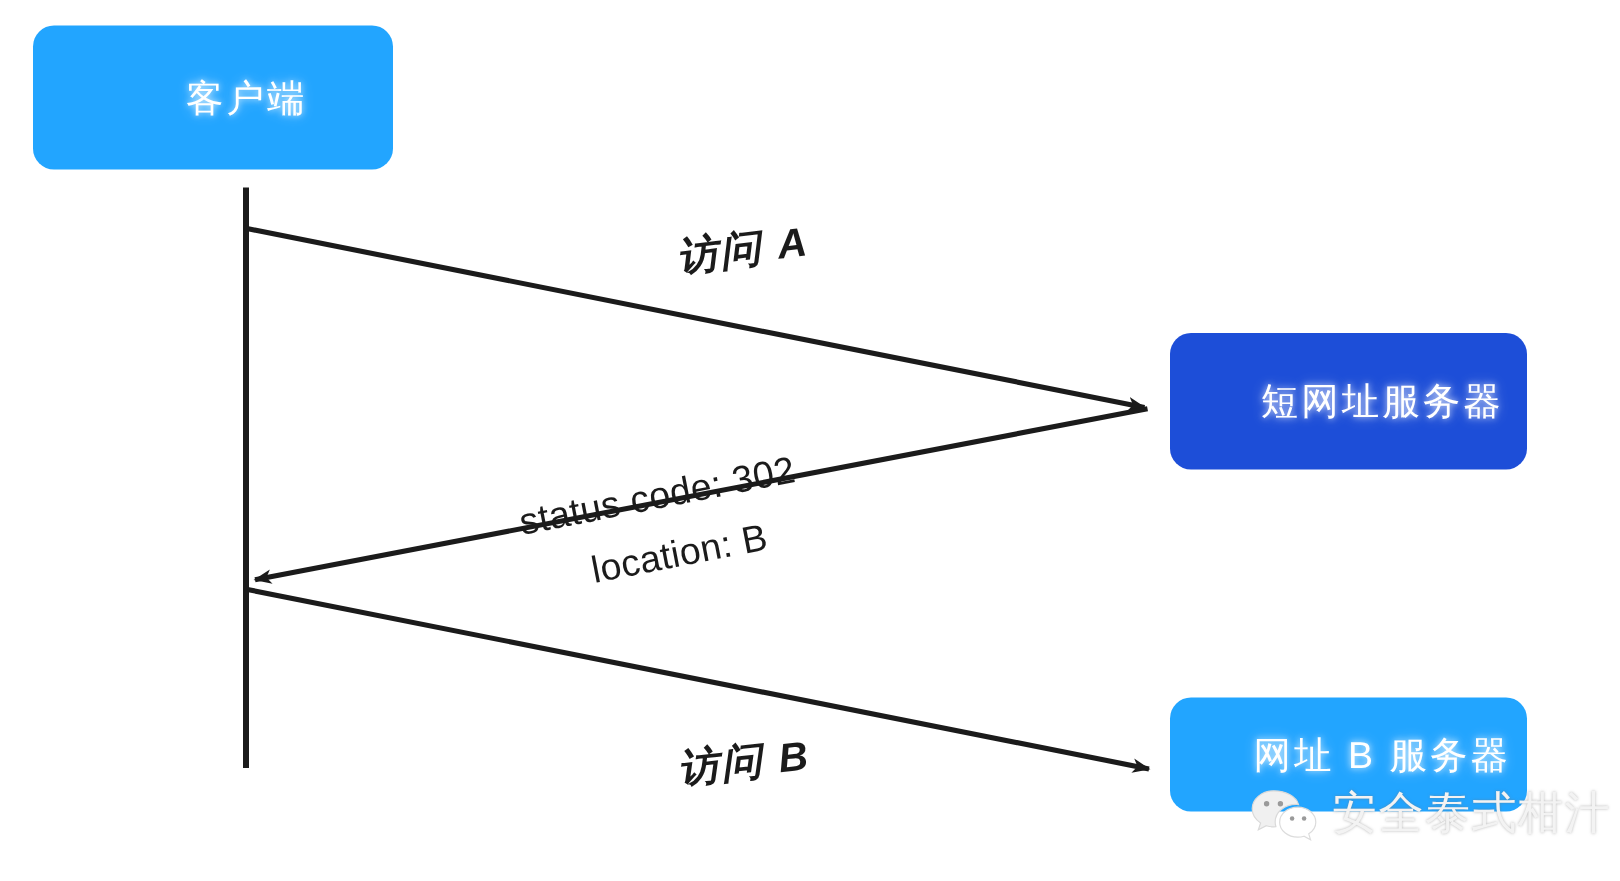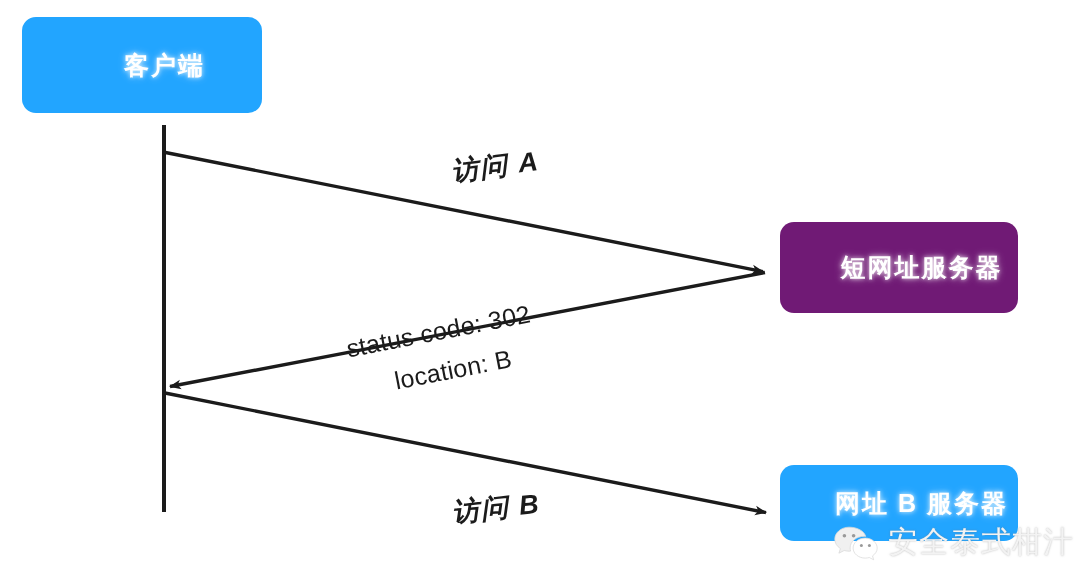--- a/index.html
+++ b/index.html
@@ -29,21 +29,21 @@
     border-radius: 14px;
     display: flex;
     align-items: center;
     justify-content: center;
     box-sizing: border-box;
   }
   .node-label {
     color: #ffffff;
     font-family: "Liberation Sans", sans-serif;
     font-size: 25px;
-    font-weight: 700;
+    font-weight: 400;
     letter-spacing: 2px;
     text-shadow: 0 0 4px rgba(255,255,255,0.75), 0 0 9px rgba(255,255,255,0.45);
     white-space: nowrap;
     padding-left: 45px;
   }
   .edge-label {
     position: absolute;
     color: #1b1b1b;
     font-family: "Liberation Sans", sans-serif;
     white-space: nowrap;
@@ -97,21 +97,21 @@
 
     <line id="edge-redirect" x1="765" y1="272.5" x2="170" y2="386.5" stroke="#1b1b1b" stroke-width="3.4" marker-end="url(#arrow-left)"></line>
 
     <line id="edge-visit-b" x1="165" y1="393" x2="766" y2="512.6" stroke="#1b1b1b" stroke-width="3.4" marker-end="url(#arrow-right)"></line>
   </svg>
 
   <div class="node-box" id="node-client" style="left:22px; top:17px; width:240px; height:96px; background:#22a5ff;">
     <span class="node-label">客户端</span>
   </div>
 
-  <div class="node-box" id="node-short-url-server" style="left:780px; top:222px; width:238px; height:91px; background:#701a75;">
+  <div class="node-box" id="node-short-url-server" style="left:780px; top:222px; width:238px; height:91px; background:#1d4ed8;">
     <span class="node-label">短网址服务器</span>
   </div>
 
   <div class="node-box" id="node-url-b-server" style="left:780px; top:465px; width:238px; height:76px; background:#22a5ff;">
     <span class="node-label">网址 B 服务器</span>
   </div>
 
   <div class="edge-label cn-label" style="left:449px; top:154px; transform: rotate(-7deg);">访问 A</div>
 
   <div class="edge-label mono-label" style="left:344px; top:335px; transform: rotate(-11deg);">status code: 302</div>

